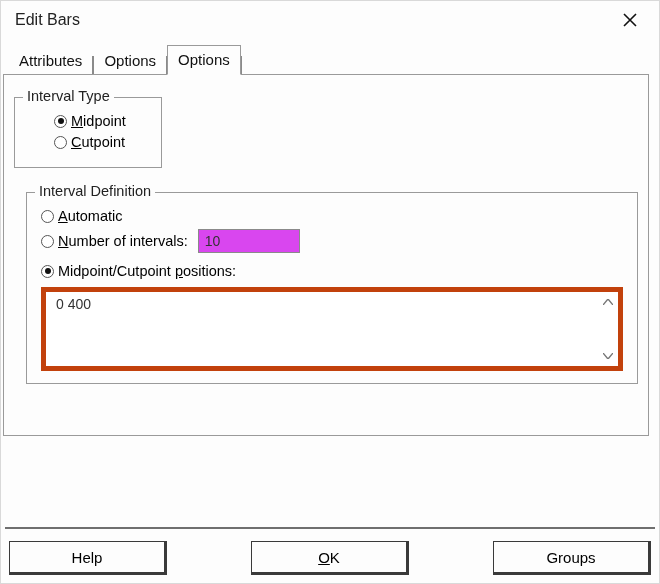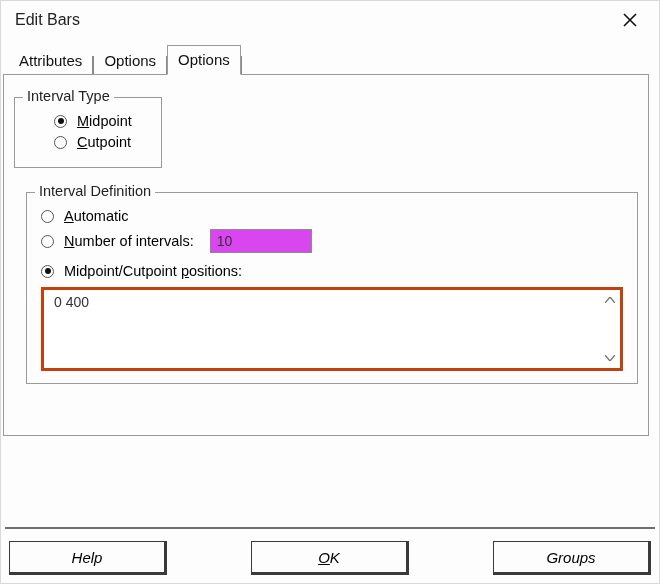--- a/index.html
+++ b/index.html
@@ -95,21 +95,21 @@
     top: -10px;
     left: 8px;
     background: #fdfdfd;
     padding: 0 4px;
     font-size: 14.5px;
     color: #222;
   }
   .radio-row {
     display: flex;
     align-items: center;
-    gap: 10px;
+    gap: 4px;
     margin: 5px 0;
   }
   .radio {
     width: 13px; height: 13px;
     border: 1px solid #555;
     border-radius: 50%;
     display: inline-flex; align-items: center; justify-content: center;
     background: #fff;
   }
   .radio.selected::after {
@@ -133,21 +133,21 @@
     color: #333;
   }
   .num-input {
     width: 102px;
     margin-left: 6px;
   }
 
   .textarea-wrap {
     position: relative;
     margin-top: 8px;
-    border: 3px solid #c2410c;
+    border: 5px solid #c2410c;
     background: #fff;
     height: 84px;
   }
   .textarea-content {
     position: absolute;
     left: 10px; top: 4px; right: 22px;
     font-size: 14px;
     color: #333;
     white-space: pre;
   }
@@ -181,21 +181,20 @@
   .btn {
     width: 158px;
     height: 34px;
     border: 1px solid #3a3a3a;
     border-right-width: 3px;
     border-bottom-width: 3px;
     background: #fdfdfd;
     display: flex; align-items: center; justify-content: center;
     font-size: 15px;
     cursor: default;
-    font-style: italic;
   }
 
   
 </style>
 </head>
 <body>
 
 <div class="window">
 
   <div class="titlebar">

